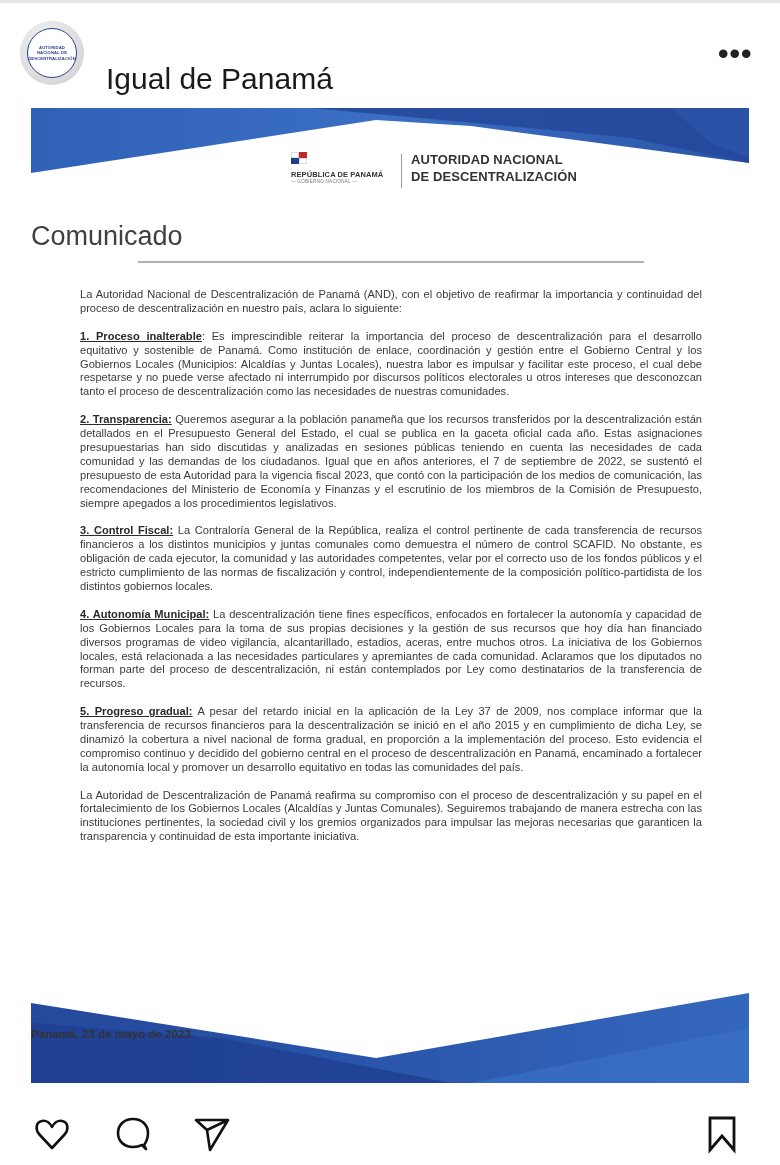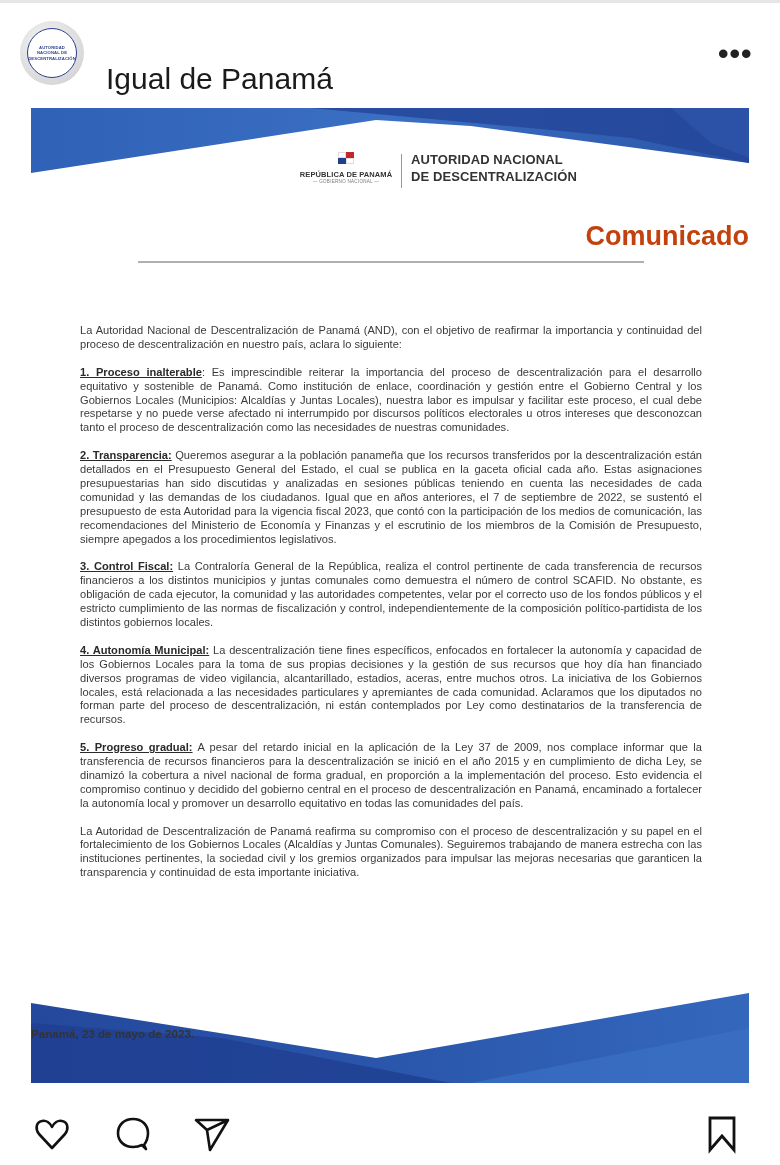--- a/index.html
+++ b/index.html
@@ -19,35 +19,35 @@
   .username { position: absolute; left: 106px; top: 12px; font-size: 36px; font-weight: 600; color: #1a1a1a; letter-spacing: 0.2px; }
   .location { position: absolute; left: 106px; top: 59px; font-size: 30px; color: #1a1a1a; }
   .more { position: absolute; left: 718px; top: 34px; font-size: 30px; font-weight: bold; color: #222; letter-spacing: 1px; }
 
   
   .post-image { position: absolute; left: 31px; top: 108px; width: 718px; height: 975px; background: #ffffff; overflow: hidden; }
   .banner-top { position: absolute; left: 0; top: 0; width: 718px; height: 100px; }
   .banner-bottom { position: absolute; left: 0; bottom: 0; width: 718px; height: 90px; }
 
   .logos { position: absolute; left: 0; top: 44px; width: 718px; height: 44px; }
-  .gov-logo { position: absolute; left: 260px; top: 0; width: 110px; text-align: center; }
+  .gov-logo { position: absolute; left: 260px; top: 0; width: 110px; text-align: left; }
   .flag { display: inline-block; width: 16px; height: 12px; position: relative; margin-bottom: 2px; }
   .flag .q1 { position: absolute; left: 0; top: 0; width: 8px; height: 6px; background: #fff; border: 0.5px solid #ddd; }
   .flag .q2 { position: absolute; left: 8px; top: 0; width: 8px; height: 6px; background: #c0282d; }
   .flag .q3 { position: absolute; left: 0; top: 6px; width: 8px; height: 6px; background: #1f3f8c; }
   .flag .q4 { position: absolute; left: 8px; top: 6px; width: 8px; height: 6px; background: #fff; border: 0.5px solid #ddd; }
   .gov-name { font-size: 7.5px; font-weight: bold; color: #333; letter-spacing: 0.1px; }
   .gov-sub { font-size: 4.5px; color: #777; letter-spacing: 0.3px; }
   .logo-divider { position: absolute; left: 370px; top: 2px; width: 1px; height: 34px; background: #999; }
   .and-name { position: absolute; left: 380px; top: 0; font-size: 13px; font-weight: bold; color: #333; line-height: 1.3; letter-spacing: 0.1px; }
 
-  .doc-title { position: absolute; left: 0; top: 113px; width: 718px; text-align: right; font-size: 27px; font-weight: bold; color: #c2410c; }
+  .doc-title { position: absolute; left: 0; top: 113px; width: 718px; text-align: left; font-size: 27px; font-weight: normal; color: #404040; }
   .title-rule { position: absolute; left: 107px; top: 153px; width: 506px; height: 2px; background: #b0b0b0; }
 
-  .doc-body { position: absolute; left: 49px; top: 180px; width: 622px; font-size: 11.1px; line-height: 13.9px; color: #3a3a3a; text-align: justify; margin-top: 36px; }
+  .doc-body { position: absolute; left: 49px; top: 180px; width: 622px; font-size: 11.1px; line-height: 13.9px; color: #3a3a3a; text-align: justify; }
   .doc-body p { margin-bottom: 13.9px; }
   .doc-body b { color: #2a2a2a; text-decoration: underline; }
   .doc-date { position: absolute; left: 0; top: 919px; width: 718px; font-size: 11.6px; font-weight: bold; color: #333; }
 
   
   .actions { position: absolute; left: 0; top: 1095px; width: 780px; height: 70px; }
   .icon { position: absolute; top: 17px; width: 44px; height: 44px; display: flex; align-items: center; justify-content: center; cursor: pointer; }
   .icon svg { width: 40px; height: 40px; }
 </style>
 </head>

